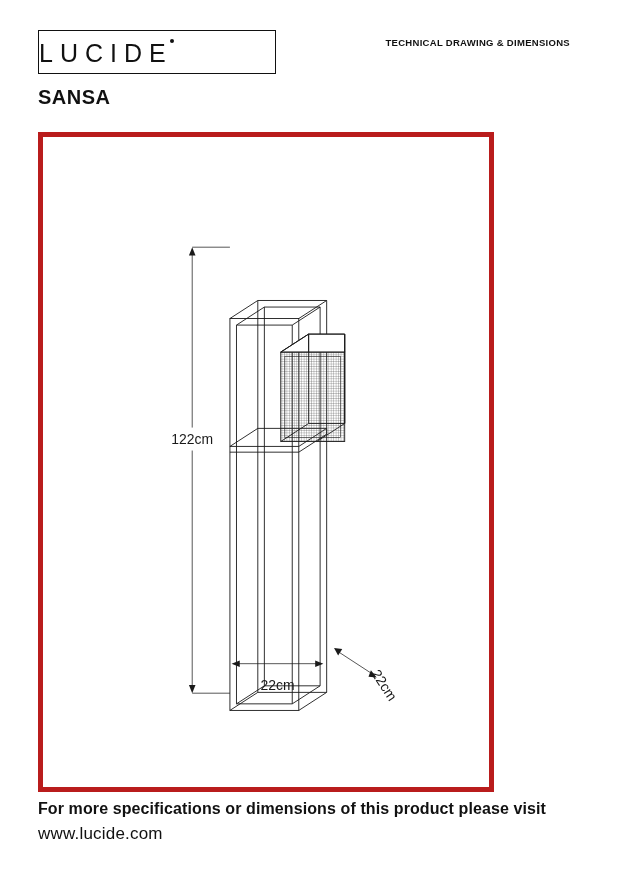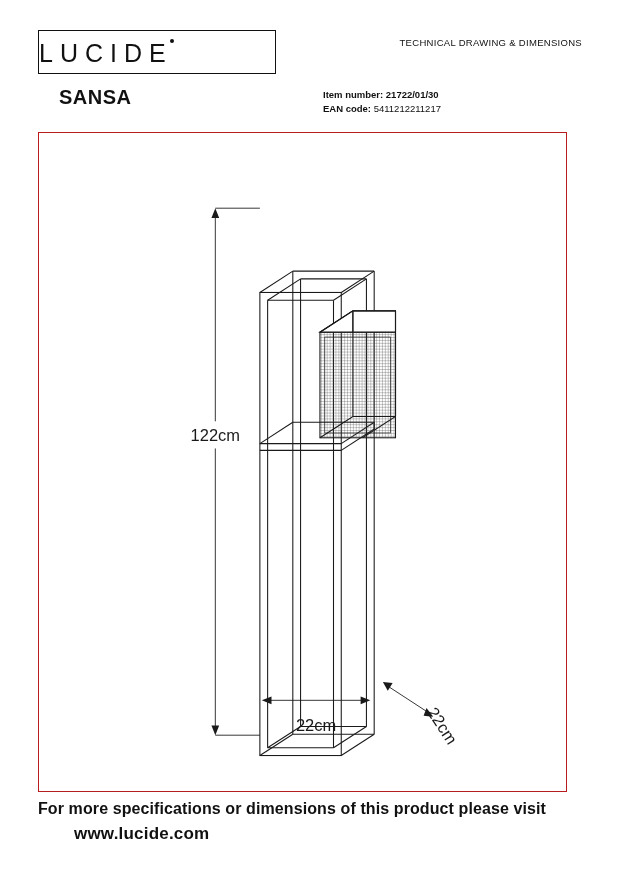--- a/index.html
+++ b/index.html
@@ -57,36 +57,35 @@
     position: absolute;
     left: 131px;
     top: 8px;
     width: 4px;
     height: 4px;
     border-radius: 50%;
     background: #111;
   }
   .header-right {
     position: absolute;
-    right: 0;
+    right: 12px;
     top: 7px;
     font-size: 9.5px;
     letter-spacing: 0.3px;
     color: #111;
-    font-weight: 400;
+    font-weight: 700;
   }
 
   
   .title-row {
     position: absolute;
     left: 38px;
     top: 86px;
     width: 544px;
     height: 36px;
-    margin-left: 21px;
   }
   .product-title {
     position: absolute;
     left: 0;
     top: 0;
     font-size: 20px;
     font-weight: bold;
     letter-spacing: 0.5px;
     color: #111;
   }
@@ -98,23 +97,23 @@
     line-height: 14px;
     color: #111;
   }
   .meta b { font-weight: bold; }
 
   
   .frame {
     position: absolute;
     left: 38px;
     top: 132px;
-    width: 529px;
+    width: 456px;
     height: 660px;
-    border: 1px solid #b91c1c;
+    border: 5px solid #b91c1c;
     box-sizing: border-box;
   }
   .drawing {
     position: absolute;
     left: 0; top: 0;
     width: 100%;
     height: 100%;
   }
 
   
@@ -126,51 +125,40 @@
   }
   .footer-line1 {
     font-size: 16px;
     font-weight: bold;
     color: #111;
     letter-spacing: 0.1px;
   }
   .footer-line2 {
     margin-top: 6px;
     font-size: 17px;
-    font-weight: bold;
+    font-weight: normal;
     color: #111;
     letter-spacing: 0.2px;
-    margin-left: 36px;
   }
 </style>
 </head>
 <body>
 
 <div class="page">
 
   <div class="header">
     <div class="logo-box">
       <div class="logo-text">LUCIDE</div>
       <div class="logo-dot"></div>
     </div>
     <div class="header-right">TECHNICAL DRAWING &amp; DIMENSIONS</div>
   </div>
 
   <div class="title-row">
     <div class="product-title">SANSA</div>
-    <div class="meta">
-      <div>
-        <b>Item number: </b>
-        <b>21722/01/30</b>
-      </div>
-      <div>
-        <b>EAN code: </b>
-        <span>5411212211217</span>
-      </div>
-    </div>
   </div>
 
   <div class="frame">
     <svg class="drawing" viewBox="0 0 544 660">
       <defs>
         <pattern id="mesh" width="3" height="3" patternUnits="userSpaceOnUse">
           <path d="M0 0 L0 3 M0 0 L3 0" stroke="#3a3a3a" stroke-width="0.6" fill="none"></path>
         </pattern>
       </defs>
 

